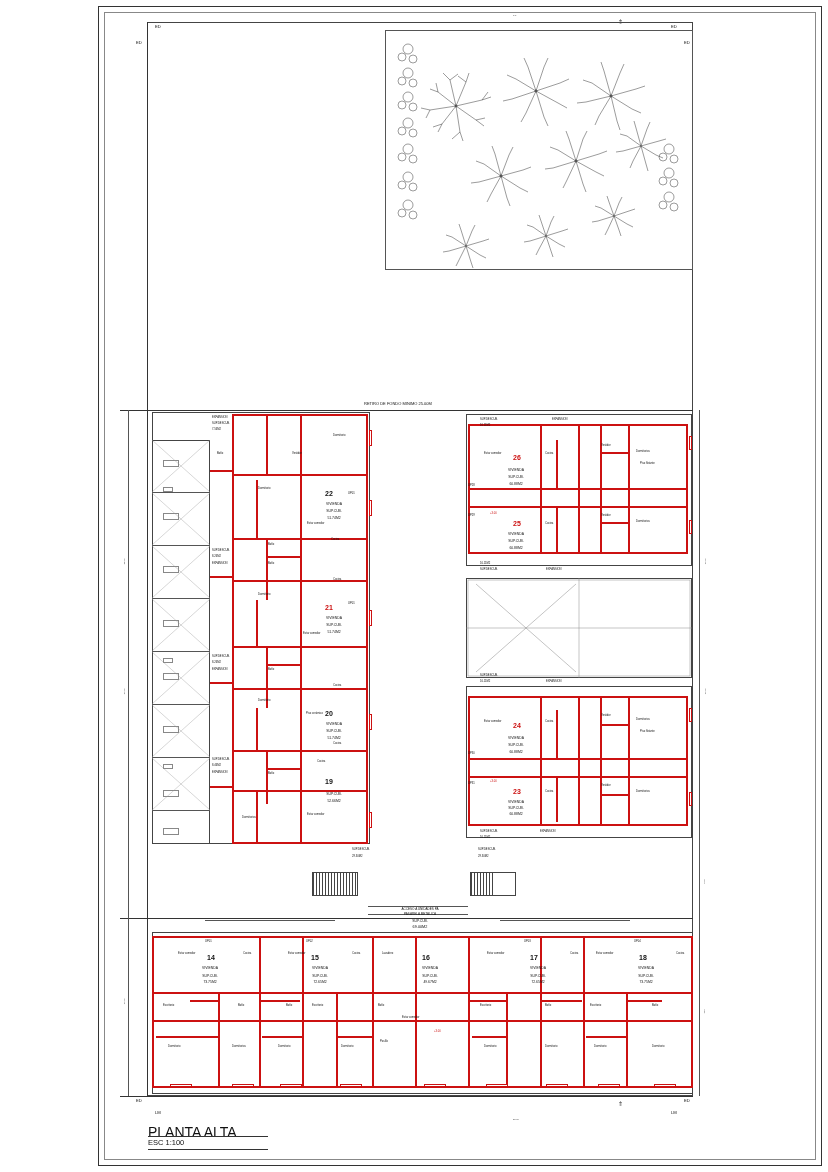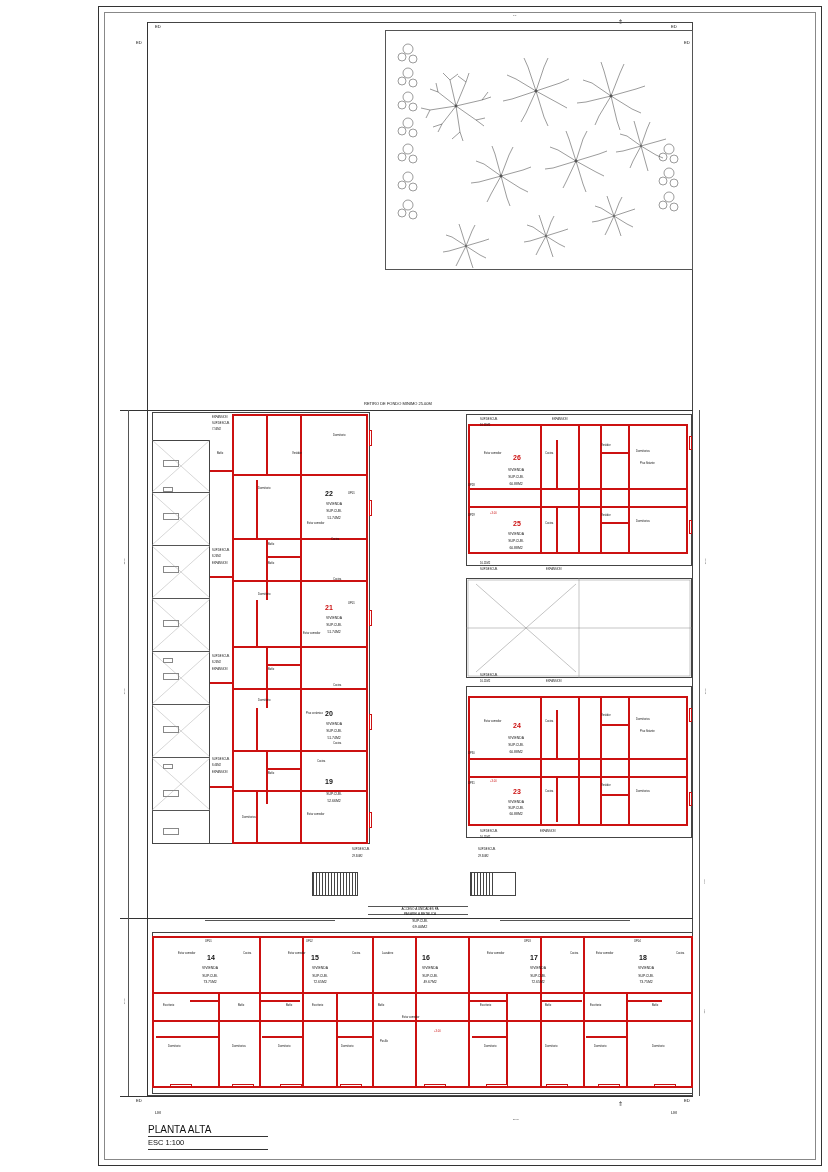--- a/index.html
+++ b/index.html
@@ -35,21 +35,21 @@
   
   .win{position:absolute;border:1px solid #cc1111;background:#fff;box-sizing:border-box;}
   .swin{position:absolute;border:1px solid #888;background:#fff;box-sizing:border-box;}
 
   
   .stair{position:absolute;border:1px solid #444;box-sizing:border-box;background:
      repeating-linear-gradient(to right,#444 0 0.5px,transparent 0.5px 3px);}
 
   
   #title{position:absolute;left:148px;top:1124px;width:120px;height:32px;}
-  #title .l1{position:absolute;left:0;top:0;font-size:10px;}
+  #title .l1{position:absolute;left:0;top:0;font-size:14px;}
   #title .l2{position:absolute;left:0;top:14px;font-size:7.5px;}
   #title .rule{position:absolute;left:0;top:12px;width:120px;height:1px;background:#333;}
   #title .rule2{position:absolute;left:0;top:25px;width:120px;height:1px;background:#333;}
 
   .corner{position:absolute;font-size:4.2px;color:#111;}
   .arrowsym{position:absolute;font-size:6px;color:#111;}
 </style>
 </head>
 <body>
 

